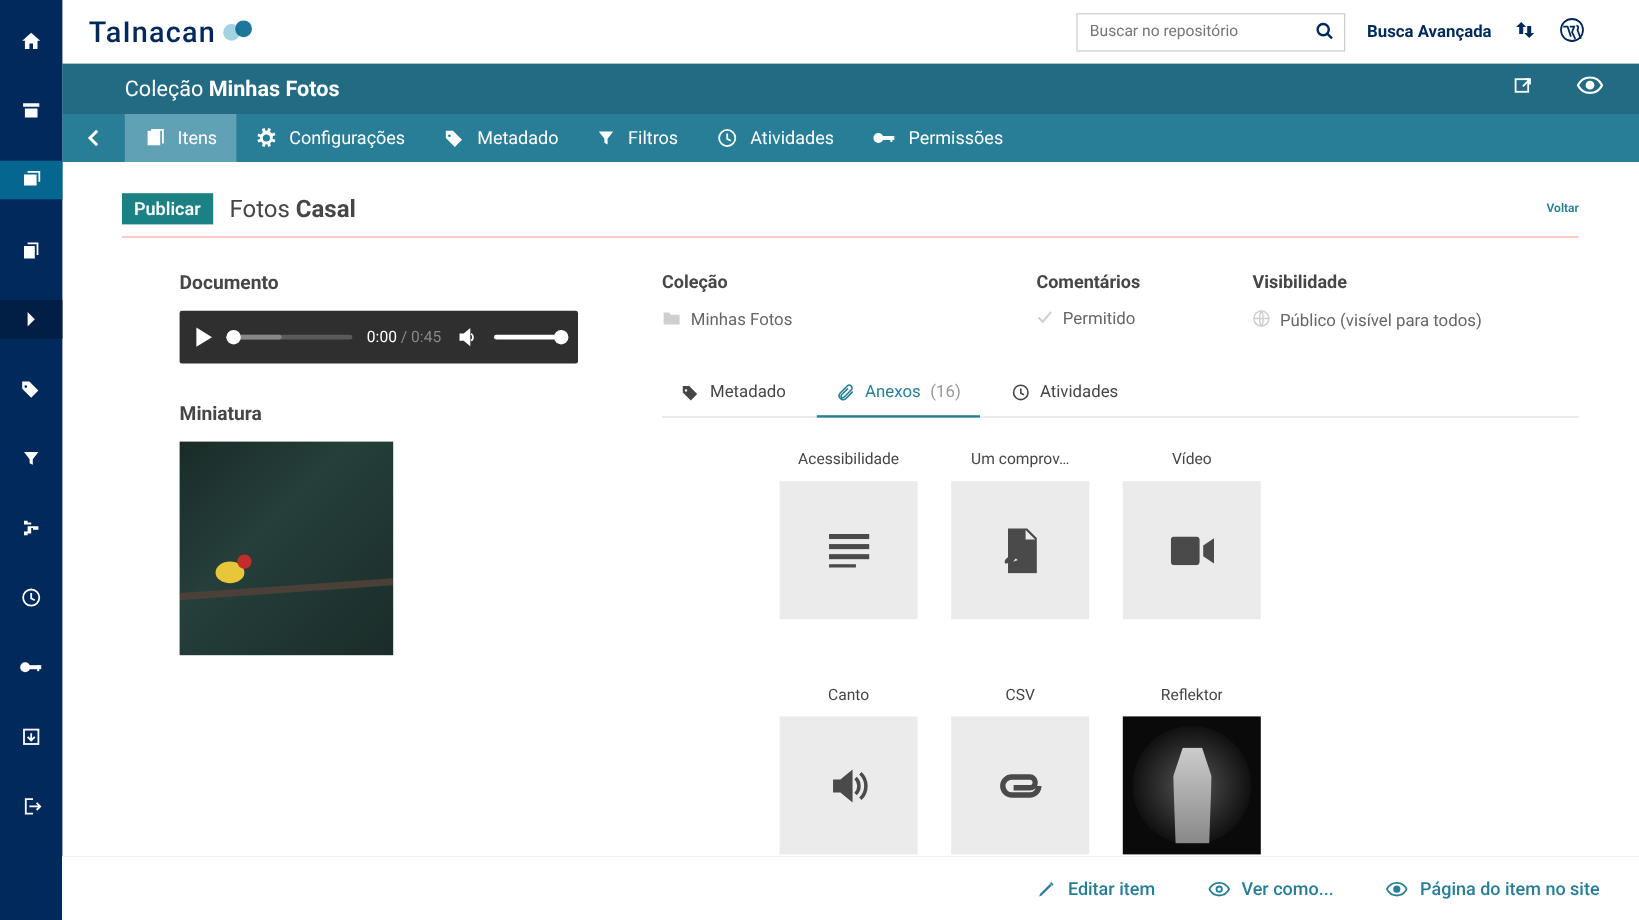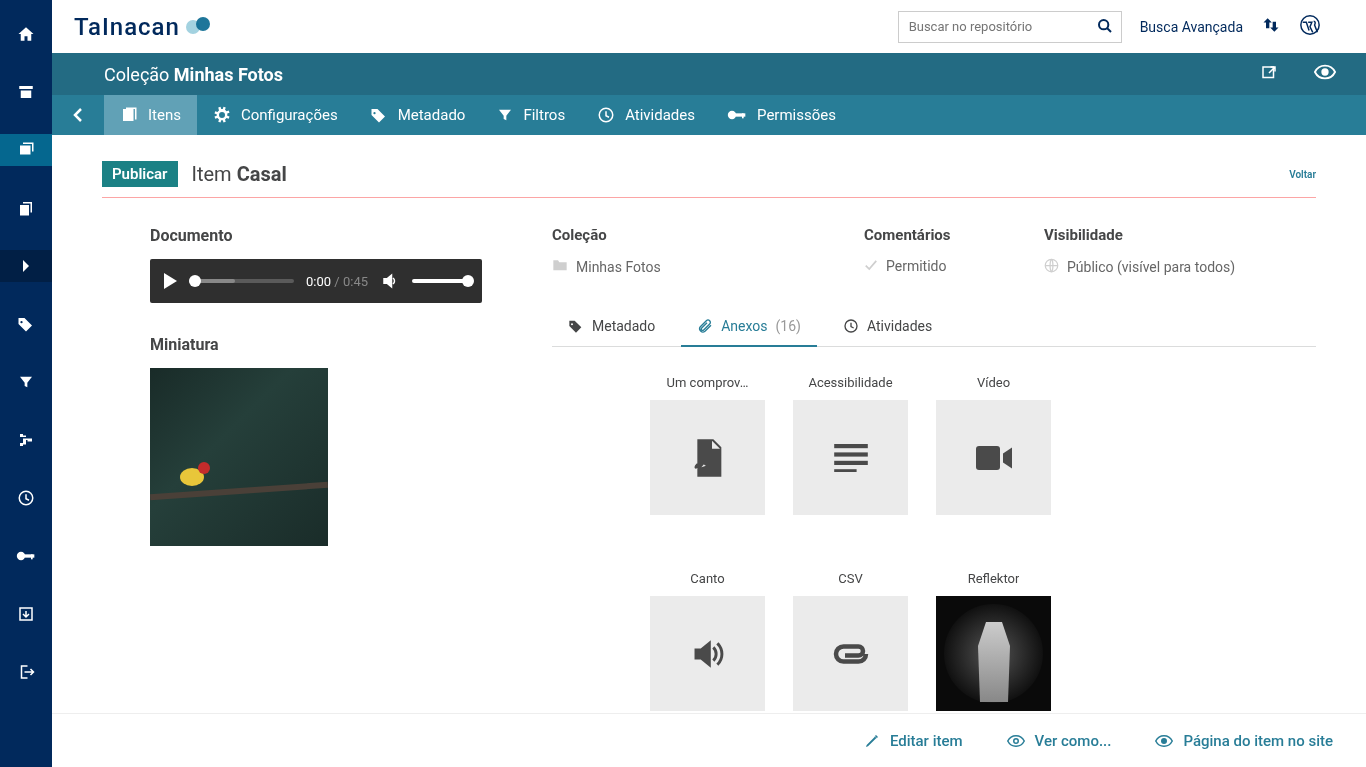--- a/index.html
+++ b/index.html
@@ -9,21 +9,21 @@
 .sidebar-item.active{background:#05678f}
 .topbar{position:absolute;left:52px;right:0;top:0;height:53px;background:#fff;display:flex;align-items:center;padding:0 45px 0 22px;justify-content:space-between}
 .logo{display:flex;align-items:center;gap:6px;font-size:24px;letter-spacing:1px;color:#01295c;font-weight:500;font-family:sans-serif}
 .logo-mark{width:28px;height:20px;position:relative}
 .logo-mark::before{content:"";position:absolute;width:14px;height:14px;border-radius:50%;background:#a3d2e0;left:0;top:3px}
 .logo-mark::after{content:"";position:absolute;width:14px;height:14px;border-radius:50%;background:#05678f;left:10px;top:0;opacity:.9}
 .top-right{display:flex;align-items:center;gap:18px}
 .search-box{position:relative;width:224px;height:32px;border:1px solid #ccc;display:flex;align-items:center}
 .search-box input{border:0;outline:0;width:100%;height:100%;padding:0 36px 0 10px;font-size:13px;color:#666;background:transparent}
 .search-box .sicon{position:absolute;right:8px;top:6px;color:#01295c}
-.adv-link{color:#01295c;font-size:14px;font-weight:400;cursor:pointer}
+.adv-link{color:#01295c;font-size:14px;font-weight:700;cursor:pointer}
 .icon-dark{color:#01295c;cursor:pointer}
 .collection-bar{position:absolute;left:52px;right:0;top:53px;height:42px;background:#236b83;display:flex;align-items:center;justify-content:space-between;padding:0 30px 0 52px;color:#fff}
 .coll-title{font-size:18px}
 .coll-title b{font-weight:700}
 .coll-actions{display:flex;gap:36px}
 .coll-actions svg{cursor:pointer}
 .tabs-bar{position:absolute;left:52px;right:0;top:95px;height:40px;background:#287d97;display:flex;align-items:center;color:#fff}
 .back-chevron{width:52px;display:flex;align-items:center;justify-content:center;height:100%;cursor:pointer}
 .tab{display:flex;align-items:center;gap:10px;padding:0 16px;height:100%;cursor:pointer;font-size:15px}
 .tab.active{background:#61a1b6}
@@ -232,21 +232,21 @@
     </div>
 </div>
 
 <div class="main">
   <div class="content">
 
     <div class="item-header">
       <div class="left-header">
         <span class="status-badge">Publicar</span>
         <span class="item-title">
-          <span>Item</span>
+          <span>Fotos</span>
           <b>Casal</b>
         </span>
       </div>
       <span class="back-link">Voltar</span>
     </div>
 
     <div class="cols">
 
       <div class="left-col">
         <div class="section-h">Documento</div>
@@ -326,39 +326,39 @@
             <svg width="16" height="16" viewBox="0 0 24 24" fill="none" stroke="#454647" stroke-width="2">
                 <circle cx="12" cy="12" r="9"></circle>
                 <path d="M12 7v6l4 2"></path>
               </svg>
             <span>Atividades</span>
           </div>
         </div>
 
         <div class="attachments-grid">
           <div class="attachment">
-            <div class="att-label">Um comprov…</div>
-            <div class="att-box">
-                <svg width="32" height="38" viewBox="0 0 24 28" fill="#4a4a4a">
-                  <path d="M4 0h12l6 6v22H4zM15 1v6h6zM8 14c0-2 3-2 3 0s-2 5-4 7c2-1 6-2 8-2 2 0 2 3 0 3-2 0-5-2-7-4-2 2-4 4-5 4-2 0-1-3 1-4 2-1 4-2 4-4z"></path>
-                </svg>
-              </div>
-          </div>
-          <div class="attachment">
             <div class="att-label">Acessibilidade</div>
             <div class="att-box">
                 <svg width="34" height="28" viewBox="0 0 24 20" fill="#4a4a4a">
                   <rect y="0" width="24" height="3"></rect>
                   <rect y="6" width="24" height="3"></rect>
                   <rect y="12" width="24" height="3"></rect>
                   <rect y="18" width="16" height="3"></rect>
                 </svg>
               </div>
           </div>
           <div class="attachment">
+            <div class="att-label">Um comprov…</div>
+            <div class="att-box">
+                <svg width="32" height="38" viewBox="0 0 24 28" fill="#4a4a4a">
+                  <path d="M4 0h12l6 6v22H4zM15 1v6h6zM8 14c0-2 3-2 3 0s-2 5-4 7c2-1 6-2 8-2 2 0 2 3 0 3-2 0-5-2-7-4-2 2-4 4-5 4-2 0-1-3 1-4 2-1 4-2 4-4z"></path>
+                </svg>
+              </div>
+          </div>
+          <div class="attachment">
             <div class="att-label">Vídeo</div>
             <div class="att-box">
                 <svg width="36" height="24" viewBox="0 0 24 16" fill="#4a4a4a">
                   <rect width="16" height="16" rx="2"></rect>
                   <path d="M18 5l6-4v14l-6-4z"></path>
                 </svg>
               </div>
           </div>
           <div class="attachment">
             <div class="att-label">Canto</div>

